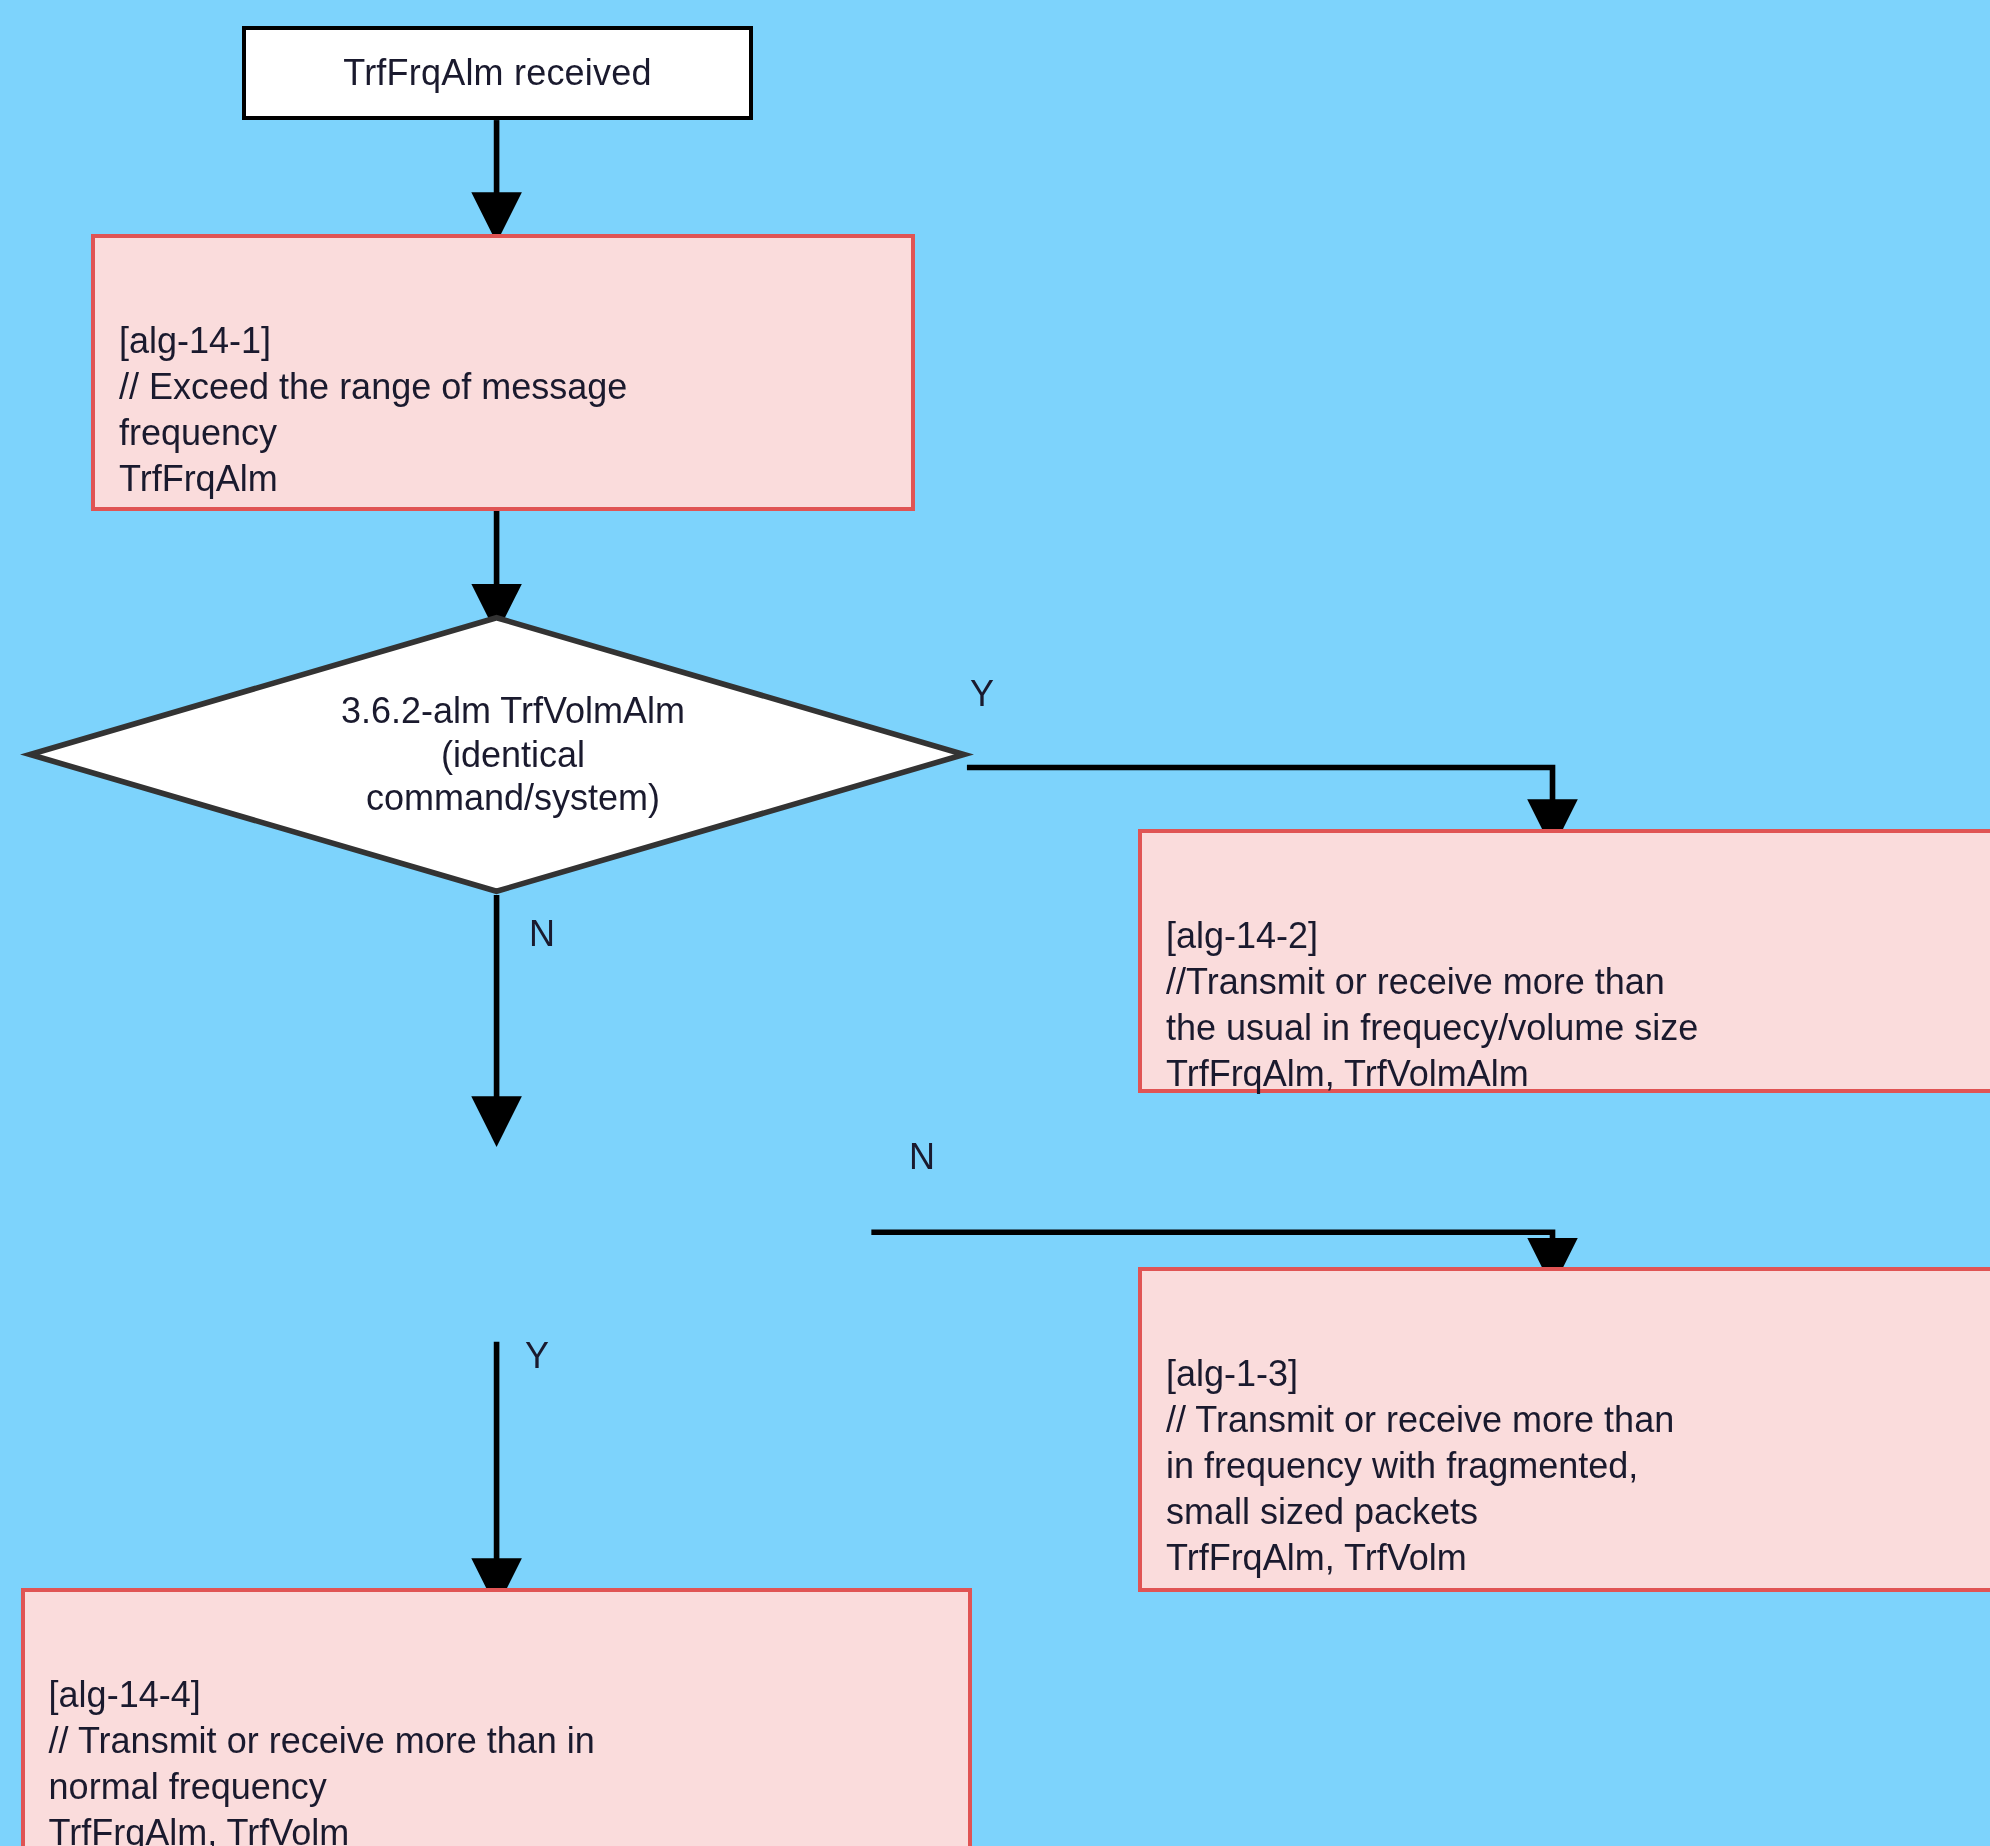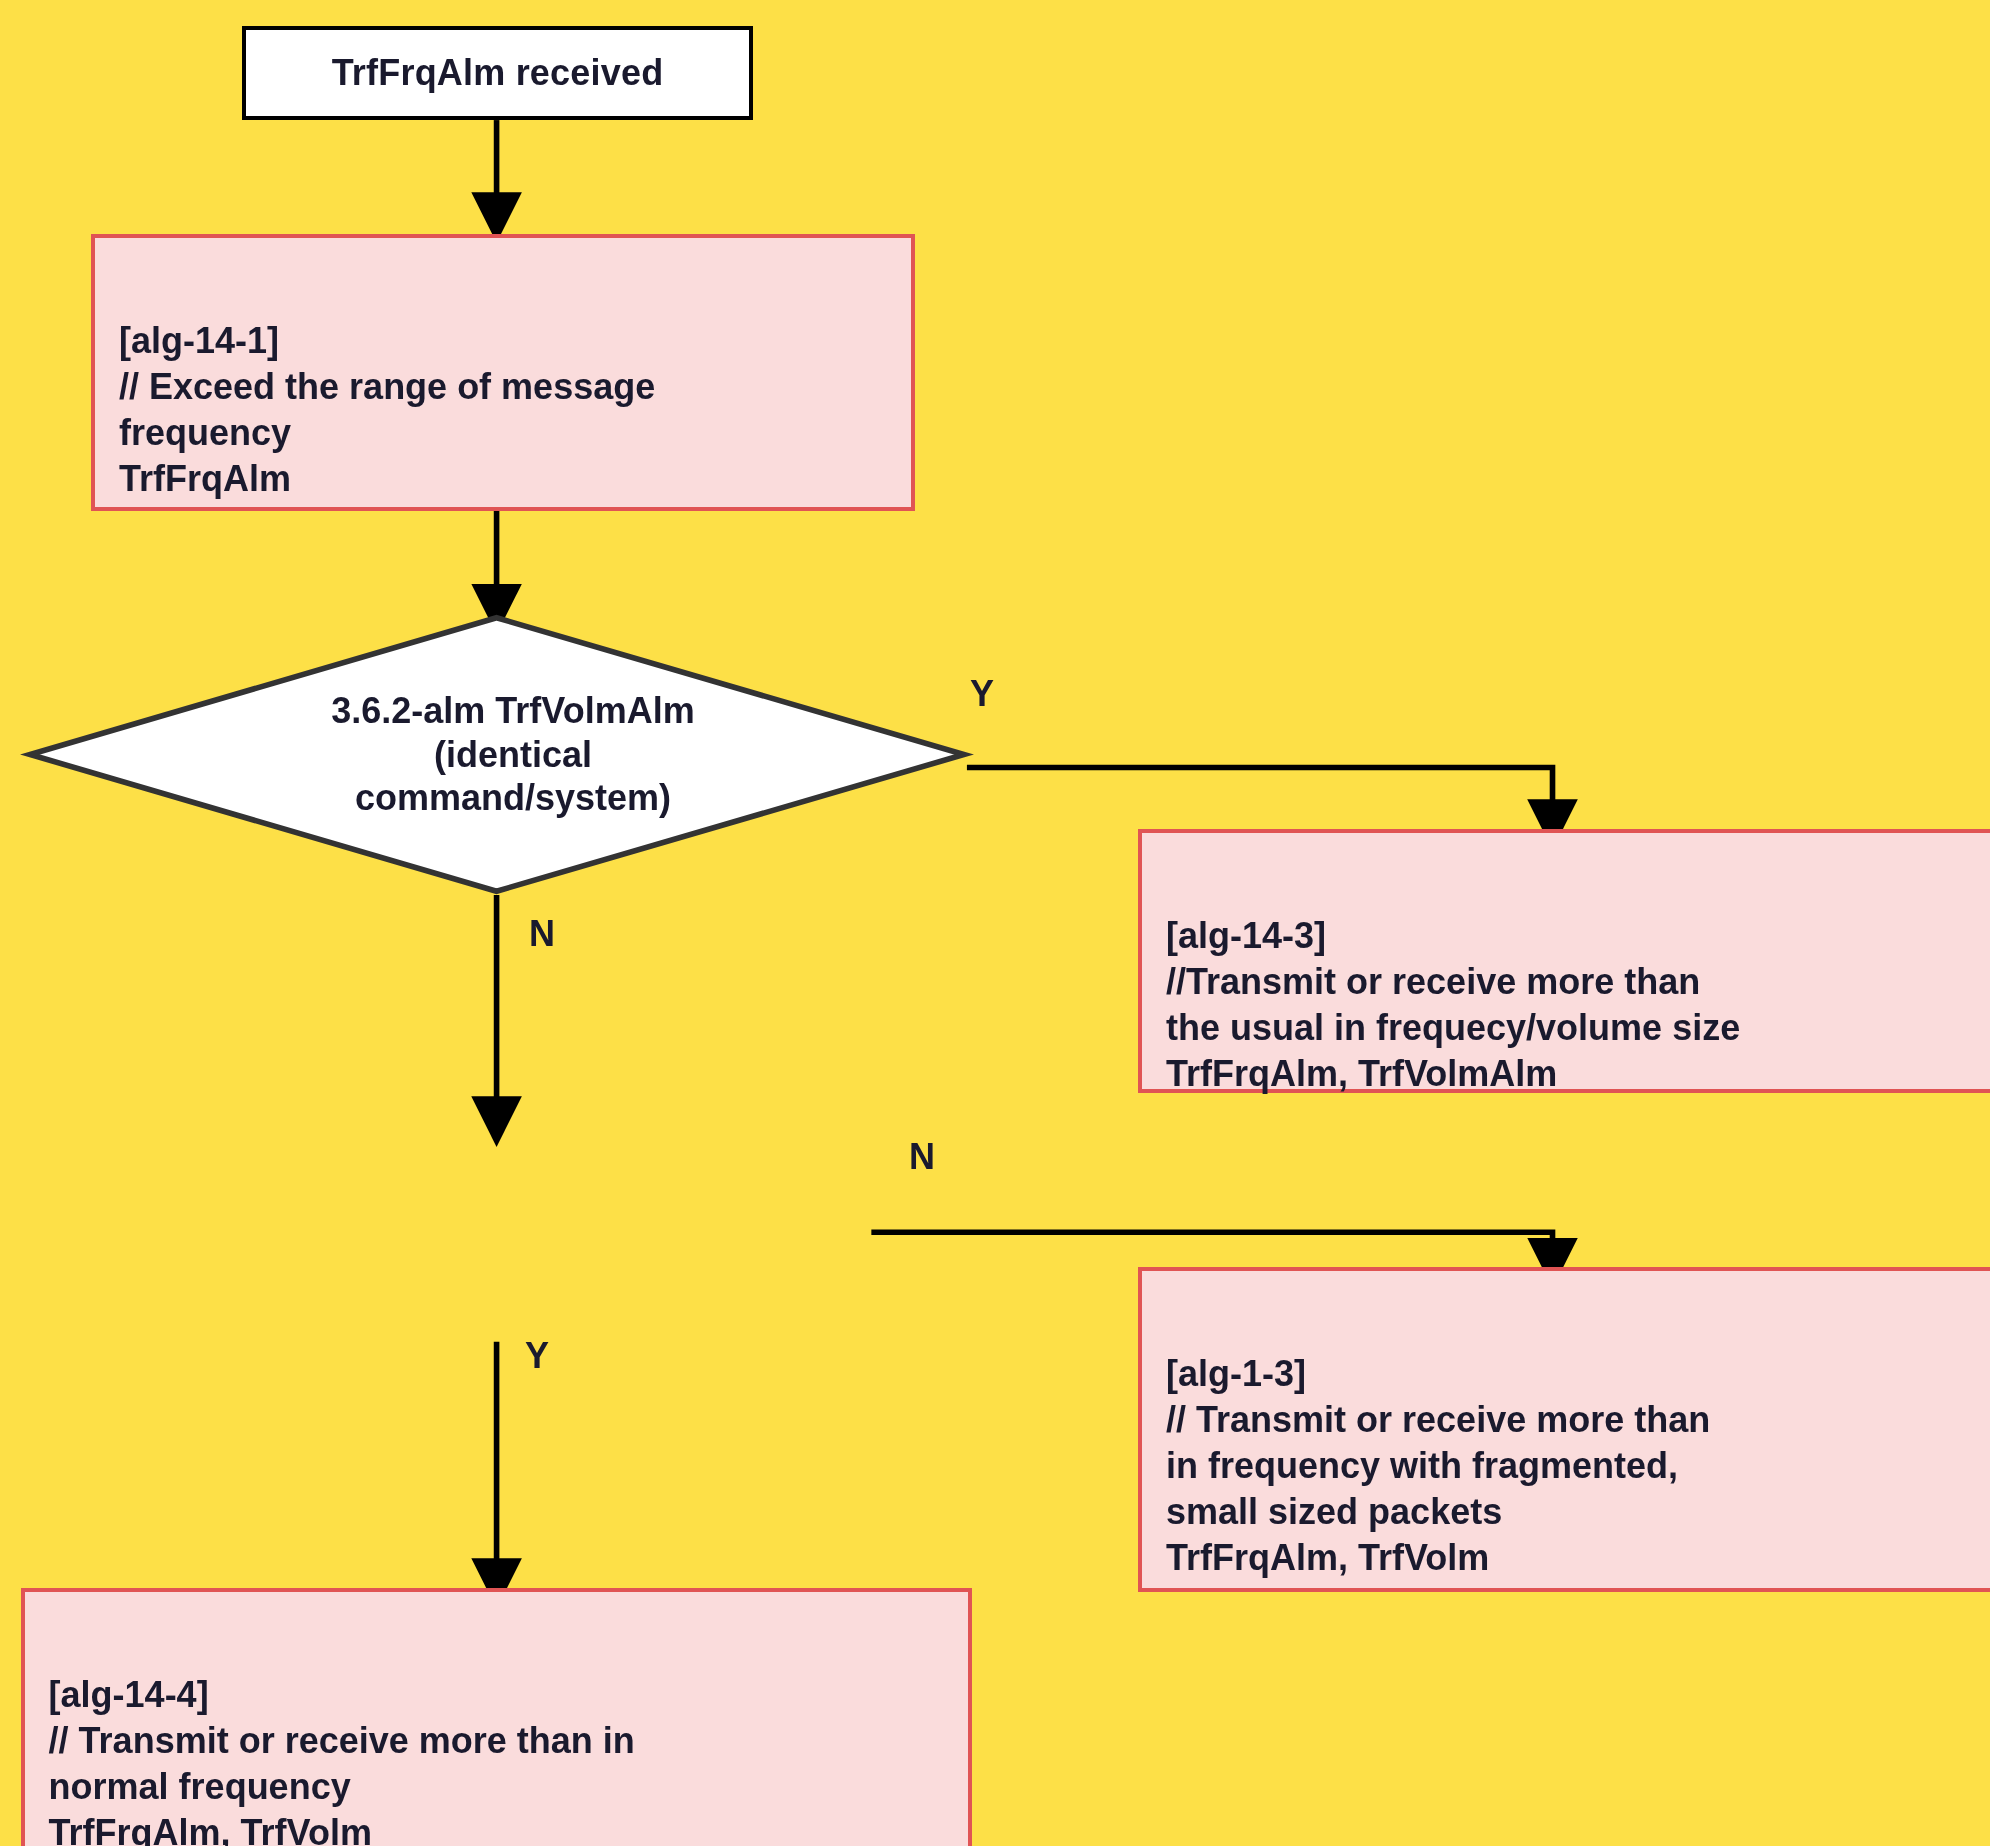--- a/index.html
+++ b/index.html
@@ -7,23 +7,22 @@
     padding: 0;
     background: #ffffff;
   }
   body {
     font-family: "Liberation Sans", sans-serif;
   }
   #canvas {
     position: relative;
     width: 1991px;
     height: 1847px;
-    background: #fde047;
+    background: #7dd3fc;
     overflow: hidden;
-    font-weight: bold;
   }
   
   .node {
     position: absolute;
     box-sizing: border-box;
   }
   .start-box {
     border: 4.7px solid #000000;
     background: #ffffff;
     display: flex;
@@ -136,21 +135,21 @@
     <div class="diamond-label">3.6.2-alm TrfVolmAlm
 (identical
 command/system)</div>
   </div>
 
   <div class="edge-label" style="left:970px; top:673px;">Y</div>
 
   <div class="edge-label" style="left:529px; top:913px;">N</div>
 
   <div class="node proc-box" style="left:1138px; top:829px; width:937px; height:264px;">
-    <span>[alg-14-3]
+    <span>[alg-14-2]
 //Transmit or receive more than
 the usual in frequecy/volume size
 TrfFrqAlm, TrfVolmAlm</span>
   </div>
 
 
   <div class="edge-label" style="left:909px; top:1136px;">N</div>
 
   <div class="edge-label" style="left:525px; top:1335px;">Y</div>
 

